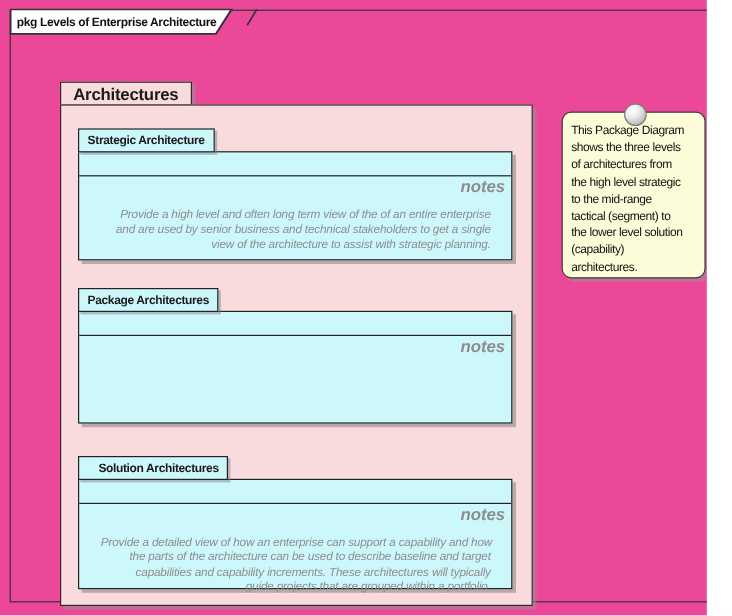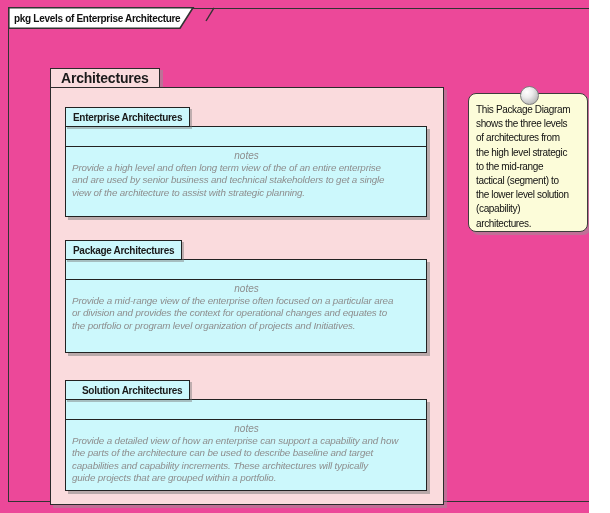--- a/index.html
+++ b/index.html
@@ -40,25 +40,25 @@
     position:absolute;left:65px;width:362px;
     background:#ccf8fc;border:1.4px solid #222222;box-sizing:border-box;
     box-shadow:3px 3px 0 rgba(120,120,120,0.5);z-index:1;
   }
   .s1t{top:107px;} .s1b{top:126px;height:91px;}
   .s2t{top:240px;} .s2b{top:259px;height:94px;}
   .s3t{top:380px;padding-left:16px;} .s3b{top:399px;height:92px;}
   .comp-empty{height:19px;border-bottom:1.2px solid #222222;}
   .comp-notes{padding:2px 5px 0 6px;}
   .notes-label{
-    text-align:center;font-style:italic;color:#8d8d8d;font-size:10px;line-height:13px;
+    text-align:right;font-style:italic;color:#8d8d8d;font-size:14px;line-height:13px;font-weight:bold;
   }
   .notes-text{
     font-style:italic;color:#8d8d8d;font-size:9.8px;line-height:12.4px;
-    letter-spacing:-0.15px;white-space:pre;margin:0;
+    letter-spacing:-0.15px;white-space:pre;margin:12px;text-align:right;
   }
   
   .note{
     position:absolute;left:468px;top:93px;width:120px;height:139px;
     background:#fcfcd9;border:1.2px solid #3c3c3c;border-radius:8px;box-sizing:border-box;
     box-shadow:3px 3px 0 rgba(150,150,150,0.5);
     padding:9px 2px 0 7px;
   }
   .note-text{
     font-size:10px;line-height:14.2px;letter-spacing:-0.35px;color:#111111;
@@ -79,39 +79,36 @@
 
   <svg class="frame-tab" viewBox="0 0 215 23">
     <polygon points="0.8,0.8 185,0.8 172,21.2 0.8,21.2" fill="#ffffff" stroke="#333333" stroke-width="1.6"></polygon>
     <line x1="198" y1="14" x2="206" y2="0.8" stroke="#333333" stroke-width="1.4"></line>
     <text x="6" y="15">pkg Levels of Enterprise Architecture</text>
   </svg>
 
   <div class="pkg-tab">Architectures</div>
   <div class="pkg-body"></div>
 
-  <div class="sub-tab s1t">Enterprise Architectures</div>
+  <div class="sub-tab s1t">Strategic Architecture</div>
   <div class="sub-body s1b">
     <div class="comp-empty"></div>
     <div class="comp-notes">
       <div class="notes-label">notes</div>
       <p class="notes-text">Provide a high level and often long term view of the of an entire enterprise
 and are used by senior business and technical stakeholders to get a single
 view of the architecture to assist with strategic planning.</p>
     </div>
   </div>
 
   <div class="sub-tab s2t">Package Architectures</div>
   <div class="sub-body s2b">
     <div class="comp-empty"></div>
     <div class="comp-notes">
       <div class="notes-label">notes</div>
-      <p class="notes-text">Provide a mid-range view of the enterprise often focused on a particular area
-or division and provides the context for operational changes and equates to
-the portfolio or program level organization of projects and Initiatives.</p>
     </div>
   </div>
 
   <div class="sub-tab s3t">Solution Architectures</div>
   <div class="sub-body s3b">
     <div class="comp-empty"></div>
     <div class="comp-notes">
       <div class="notes-label">notes</div>
       <p class="notes-text">Provide a detailed view of how an enterprise can support a capability and how
 the parts of the architecture can be used to describe baseline and target

